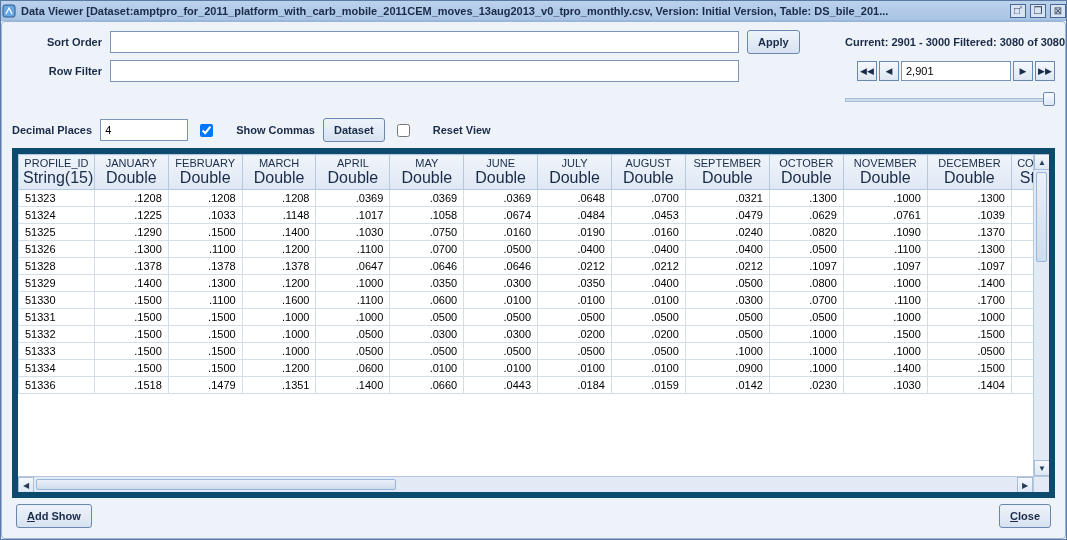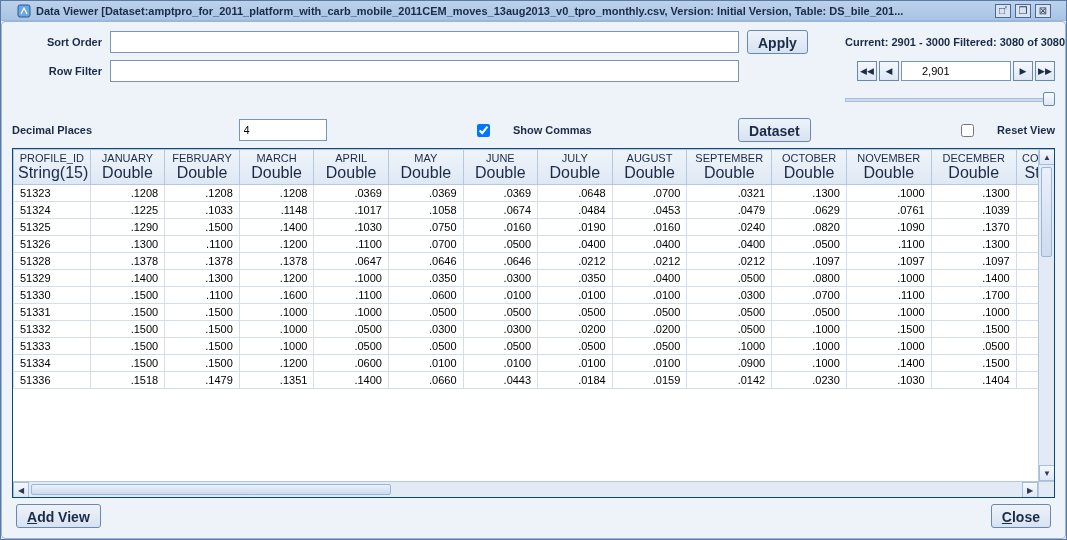--- a/index.html
+++ b/index.html
@@ -16,21 +16,21 @@
     border: 1px solid #5a7aa5;
     background: #eef3fa;
     display: flex;
     flex-direction: column;
   }
   .titlebar {
     background: linear-gradient(#bcd2ec, #a8c3e4);
     height: 20px;
     display: flex;
     align-items: center;
-    padding: 0 15px;
+    padding: 0 0;
     gap: 4px;
     border-bottom: 1px solid #9ab6d8;
   }
   .titlebar .app-icon {
     width: 16px; height: 16px;
     display: inline-flex; align-items: center; justify-content: center;
   }
   .titlebar .title {
     flex: 1;
     font-weight: bold;
@@ -77,21 +77,21 @@
     font-size: 11px;
   }
   .btn {
     border: 1px solid #6a88ad;
     background: linear-gradient(#eef3fa, #d7e2f1);
     padding: 4px 10px;
     border-radius: 3px;
     font-weight: bold;
     color: #1a2b48;
     font-family: inherit;
-    font-size: 14px;
+    font-size: 11px;
     cursor: default;
     height: 24px;
   }
   .status {
     font-weight: bold;
     color: #1a2b48;
     text-align: right;
     white-space: nowrap;
   }
   .pager {
@@ -106,21 +106,21 @@
     background: linear-gradient(#f5f8fc, #dde7f4);
     display: inline-flex; align-items: center; justify-content: center;
     font-size: 9px;
     color: #1a2b48;
     cursor: default;
   }
   .pager input {
     width: 110px;
     height: 20px;
     border: 1px solid #7a94b5;
-    padding: 0 20px;
+    padding: 0 4px;
     font-family: inherit;
     font-size: 11px;
   }
   .slider {
     height: 16px;
     position: relative;
     margin-top: 4px;
   }
   .slider .track {
     position: absolute;
@@ -135,29 +135,28 @@
     width: 12px; height: 14px;
     border: 1px solid #6a88ad;
     background: linear-gradient(#f8fbfe, #dde7f4);
     border-radius: 2px;
   }
   .mid-controls {
     display: flex;
     align-items: center;
     gap: 8px;
     margin: 4px 0 6px 0;
-    justify-content: space-between;
   }
   .mid-controls .lbl { text-align: left; width: auto; }
   .mid-controls input[type=text].short { width: 88px; }
   .chk { display: inline-flex; align-items: center; gap: 20px; font-weight: bold; color: #1a2b48; }
   .chk input { width: 13px; height: 13px; }
   .tablewrap {
     flex: 1;
-    border: 1px solid #0c4a6e;
+    border: 6px solid #0c4a6e;
     background: #fff;
     overflow: hidden;
     position: relative;
     display: flex;
     flex-direction: column;
     min-height: 0;
   }
   .tscroll {
     flex: 1;
     overflow: hidden;
@@ -592,18 +591,18 @@
         <div class="arrow">◀</div>
         <div class="htrack">
             <div class="hthumb"></div>
           </div>
         <div class="arrow">▶</div>
       </div>
       <div class="corner"></div>
     </div>
 
     <div class="bottombar">
-      <button class="btn"><span class="underline">A</span><span>dd View</span></button>
+      <button class="btn"><span class="underline">A</span><span>dd Show</span></button>
       <button class="btn"><span class="underline">C</span><span>lose</span></button>
     </div>
 
   </div>
 </div>
 
 </body></html>

